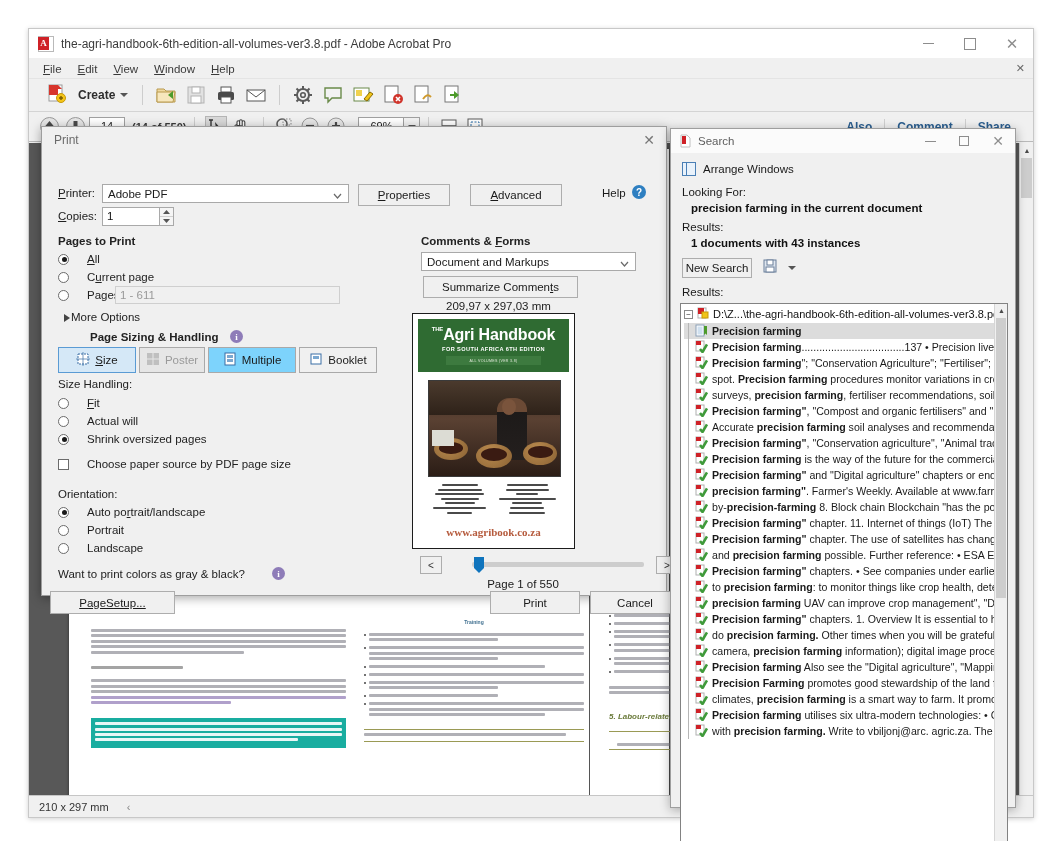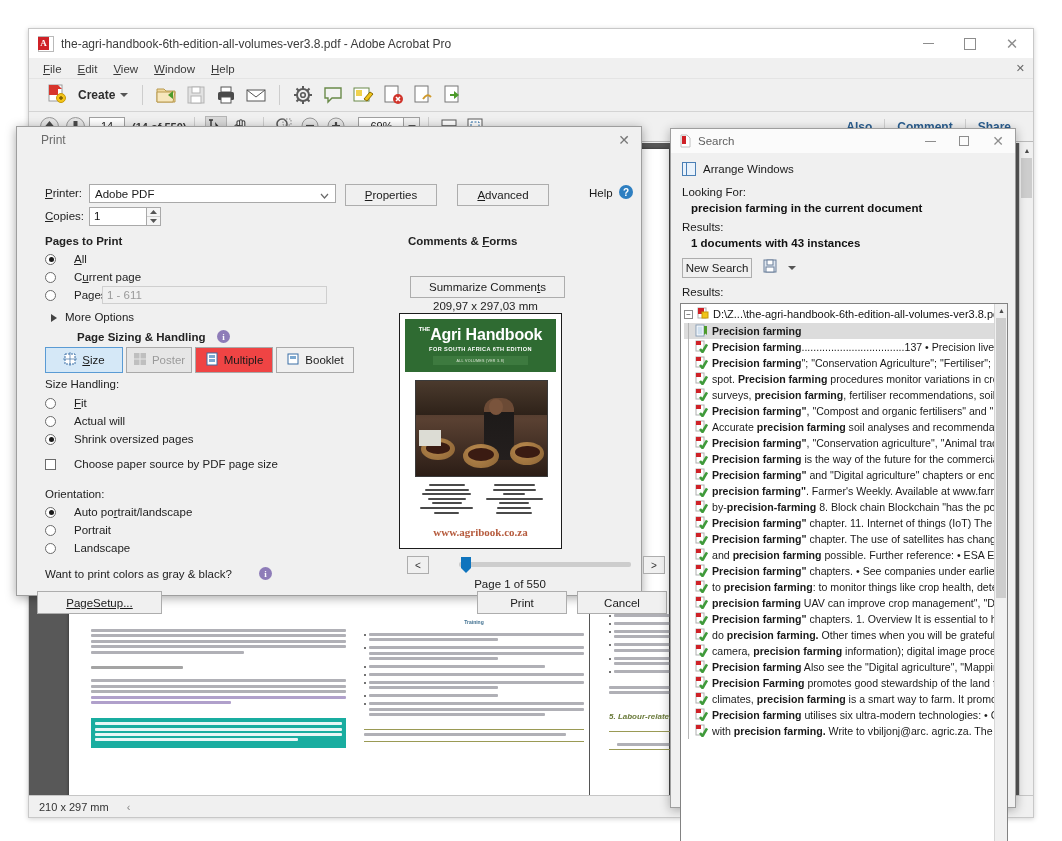--- a/index.html
+++ b/index.html
@@ -96,24 +96,23 @@
   .pg-line.lnk { background:#7b61a8; opacity:.6; }
   .pg-teal { background:#19ada0; padding:4px; }
   .pg-teal .pg-line { background:#ffffff; opacity:.9; }
   .bullet-row { display:flex; gap:3px; align-items:flex-start; margin-bottom:2.6px; }
   .bullet-dot { width:2px;height:2px;background:#444;border-radius:50%;margin-top:1px;flex:none; }
   .bullet-lines { flex:1; }
   .pg-divider { position:absolute; background:#7a7a7a; }
 
   
   .print-dialog {
-    position:absolute; left:16px; top:126px; width:626px; height:470px;
+    position:absolute; left:41px; top:126px; width:626px; height:470px;
     background:#f0f0f0; border:1px solid #9e9e9e;
     box-shadow: 0 2px 10px rgba(0,0,0,.35);
-    padding-left: 12px;
   }
   .pd-title { height:26px; display:flex; align-items:center; padding-left:12px;
               font-size:12px; color:#6b6b6b; }
   .pd-close { margin-left:auto; width:34px; height:26px; display:flex; align-items:center;
               justify-content:center; font-size:14px; color:#777; }
   .pd-body { position:relative; height: 444px; }
   .lbl { font-size:11.5px; color:#222; }
   .lbl u { text-decoration: underline; }
   .bold { font-weight: bold; }
   .sel {
@@ -639,21 +638,21 @@
       <div class="row" style="position:absolute; left:16px; top:118px;">
         <span class="radio"></span>
         <span class="lbl">C<u>u</u>rrent page</span>
       </div>
       <div class="row" style="position:absolute; left:16px; top:136px;">
         <span class="radio"></span>
         <span class="lbl">Pages</span>
       </div>
       <div style="position:absolute; left:73px; top:133px; width:225px; height:18px; border:1px solid #cfcfcf;
                   background:#f0f0f0; font-size:11.5px; color:#9a9a9a; line-height:16px; padding-left:4px;">1 - 611</div>
-      <div class="row" style="position:absolute; left:22px; top:155px; gap:8px;">
+      <div class="row" style="position:absolute; left:22px; top:155px; gap:1px;">
         <span>
           <svg width="6" height="8" viewBox="0 0 6 8">
               <path d="M0 0l6 4-6 4z" fill="#444"></path>
             </svg>
         </span>
         <span class="lbl">More Options</span>
       </div>
 
       <div style="position:absolute; left:16px; top:178px;margin-left:32px;" class="lbl bold">Page Sizing &amp; Handling</div>
       <div class="info-i" style="position:absolute; left:188px; top:177px;">i</div>
@@ -672,21 +671,21 @@
           <span>
             <svg width="14" height="14" viewBox="0 0 14 14">
               <rect x="1" y="1" width="5.5" height="5.5" fill="#bfbfbf"></rect>
                 <rect x="7.5" y="1" width="5.5" height="5.5" fill="#bfbfbf"></rect>
               <rect x="1" y="7.5" width="5.5" height="5.5" fill="#bfbfbf"></rect>
                 <rect x="7.5" y="7.5" width="5.5" height="5.5" fill="#bfbfbf"></rect>
             </svg>
           </span>
           <span>Poster</span>
         </div>
-        <div class="seg" style="width:78px; background:#ef4444;">
+        <div class="seg" style="width:88px; background:#7dd3fc;">
           <span>
             <svg width="14" height="14" viewBox="0 0 14 14">
               <rect x="2" y="1" width="10" height="12" fill="#fff" stroke="#3a6ea5"></rect>
               <rect x="4" y="3" width="6" height="3" fill="#7aa7d0"></rect>
                 <rect x="4" y="7" width="6" height="3" fill="#7aa7d0"></rect>
             </svg>
           </span>
           <span>Multiple</span>
         </div>
         <div class="seg" style="width:78px; background:#f0f0f0;">
@@ -729,20 +728,28 @@
       </div>
       <div class="row" style="position:absolute; left:16px; top:389px;">
         <span class="radio"></span>
         <span class="lbl">Landscape</span>
       </div>
 
       <div style="position:absolute; left:16px; top:415px;" class="lbl">Want to print colors as gray &amp; black?</div>
       <div class="info-i" style="position:absolute; left:230px; top:414px;">i</div>
 
       <div style="position:absolute; left:379px; top:82px;" class="lbl bold">Comments &amp; <u>F</u>orms</div>
+      <div class="sel" style="position:absolute; left:379px; top:99px; width:215px;">
+        <span>Document and Markups</span>
+        <span class="chev">
+          <svg width="9" height="7" viewBox="0 0 9 7">
+              <path d="M1 1l3.5 4L8 1" fill="none" stroke="#6a6a6a" stroke-width="1.2"></path>
+            </svg>
+        </span>
+      </div>
       <div class="btn" style="position:absolute; left:381px; top:123px; width:155px;">Summarize Commen<u>t</u>s</div>
       <div style="position:absolute; left:404px; top:147px;" class="lbl">209,97 x 297,03 mm</div>
 
       <div class="preview-wrap" style="left:370px; top:160px;">
         <div class="book-cover">
           <div class="bc-green">
             <div class="bc-title">
               <span class="bc-the">THE</span><span>Agri Handbook</span>
             </div>
             <div class="bc-sub">FOR SOUTH AFRICA    6TH EDITION</div>

